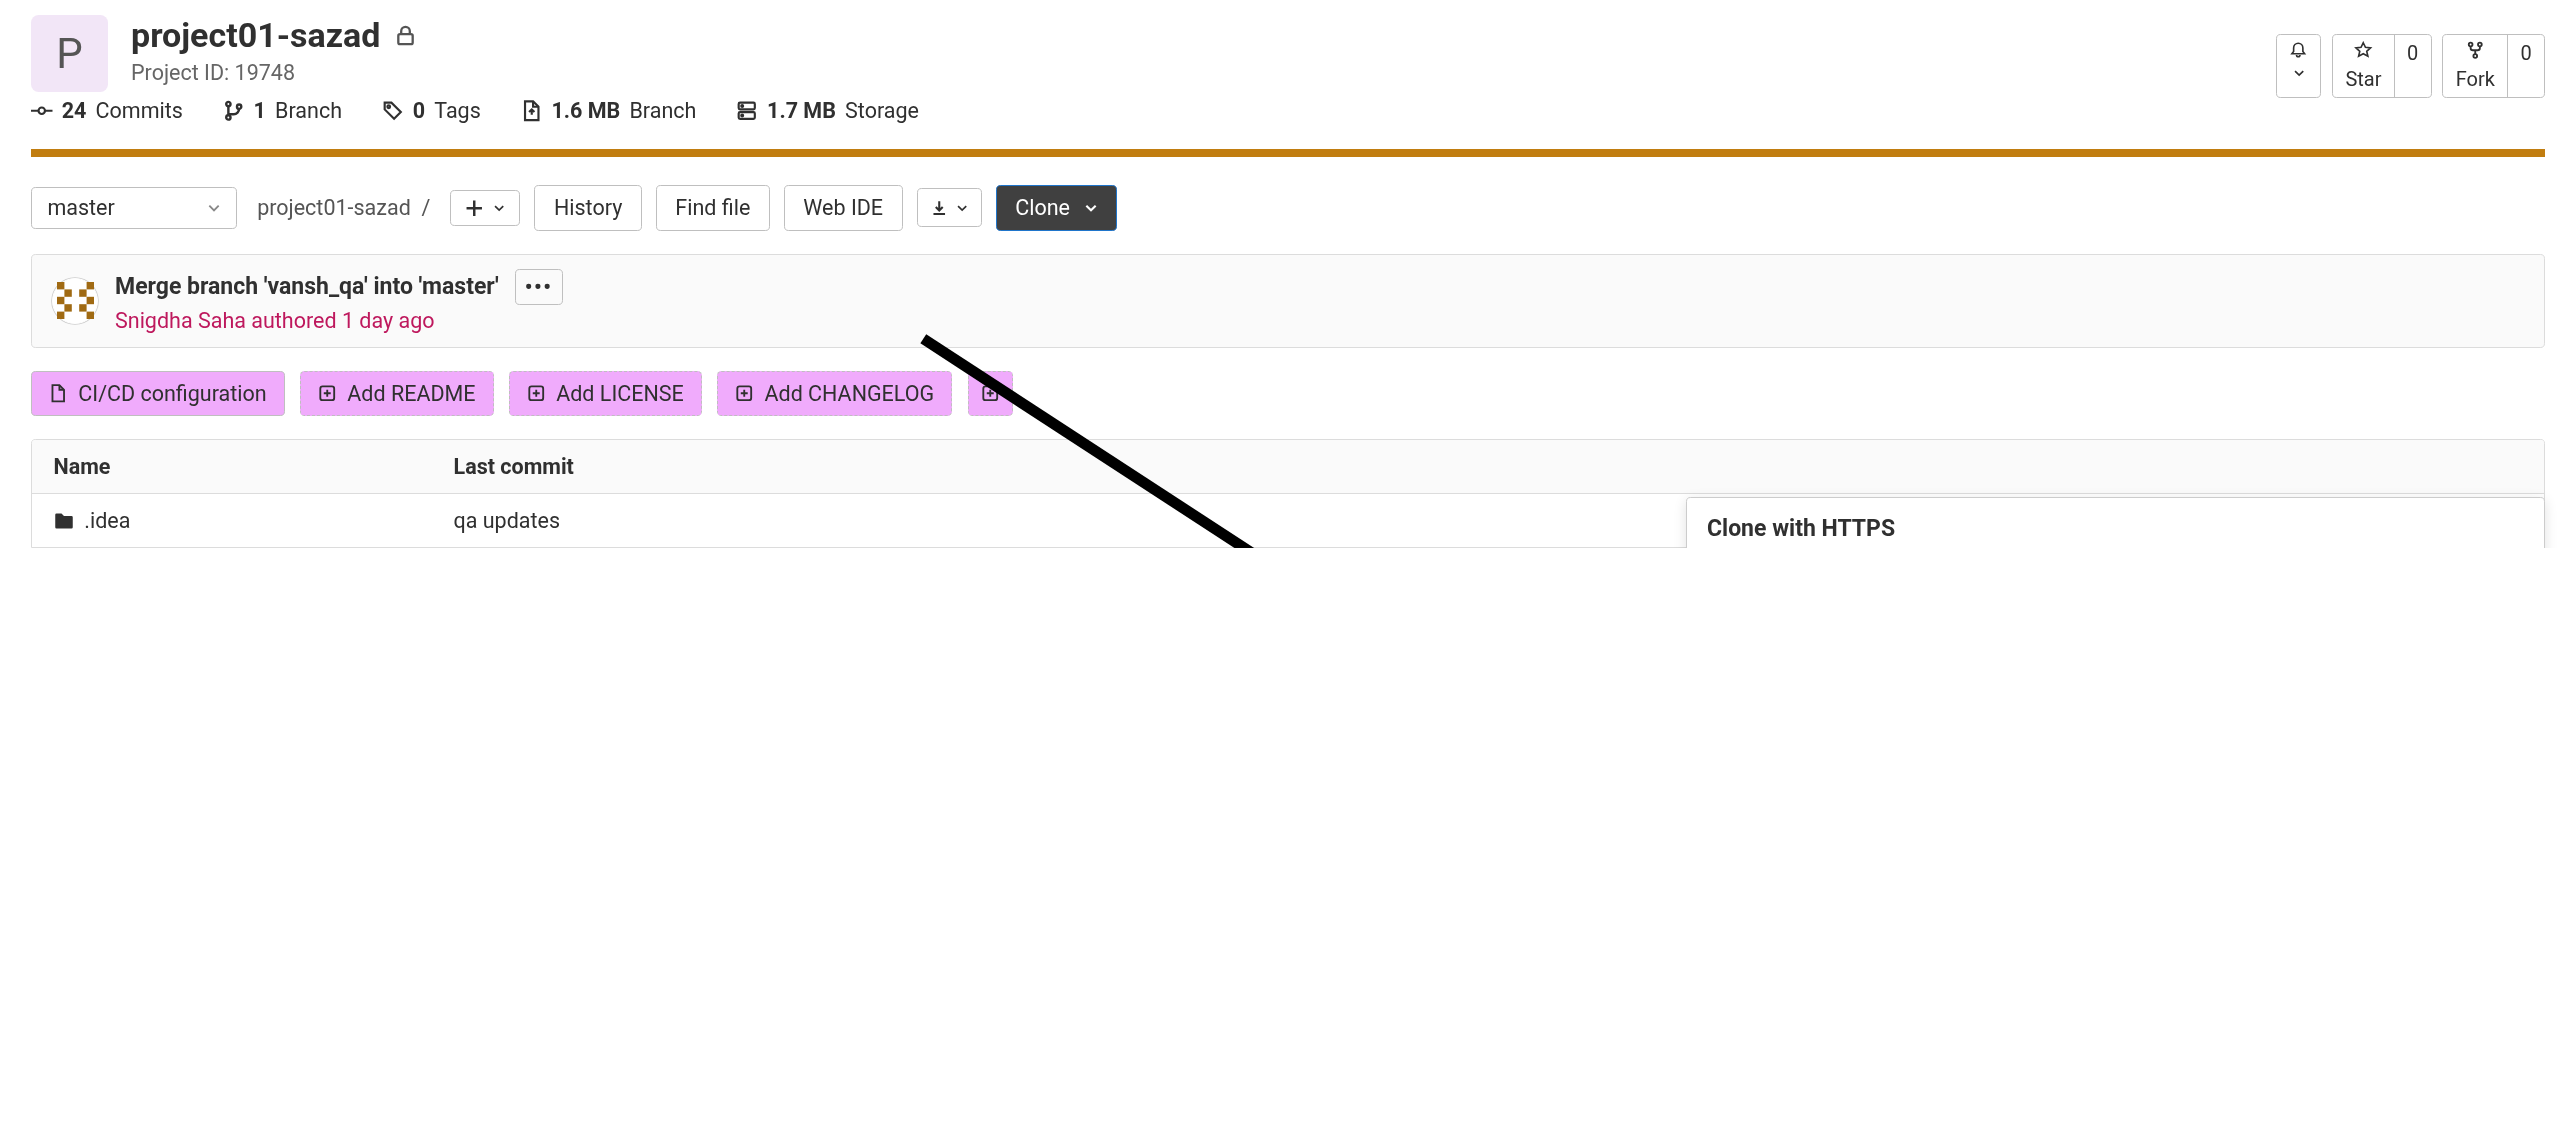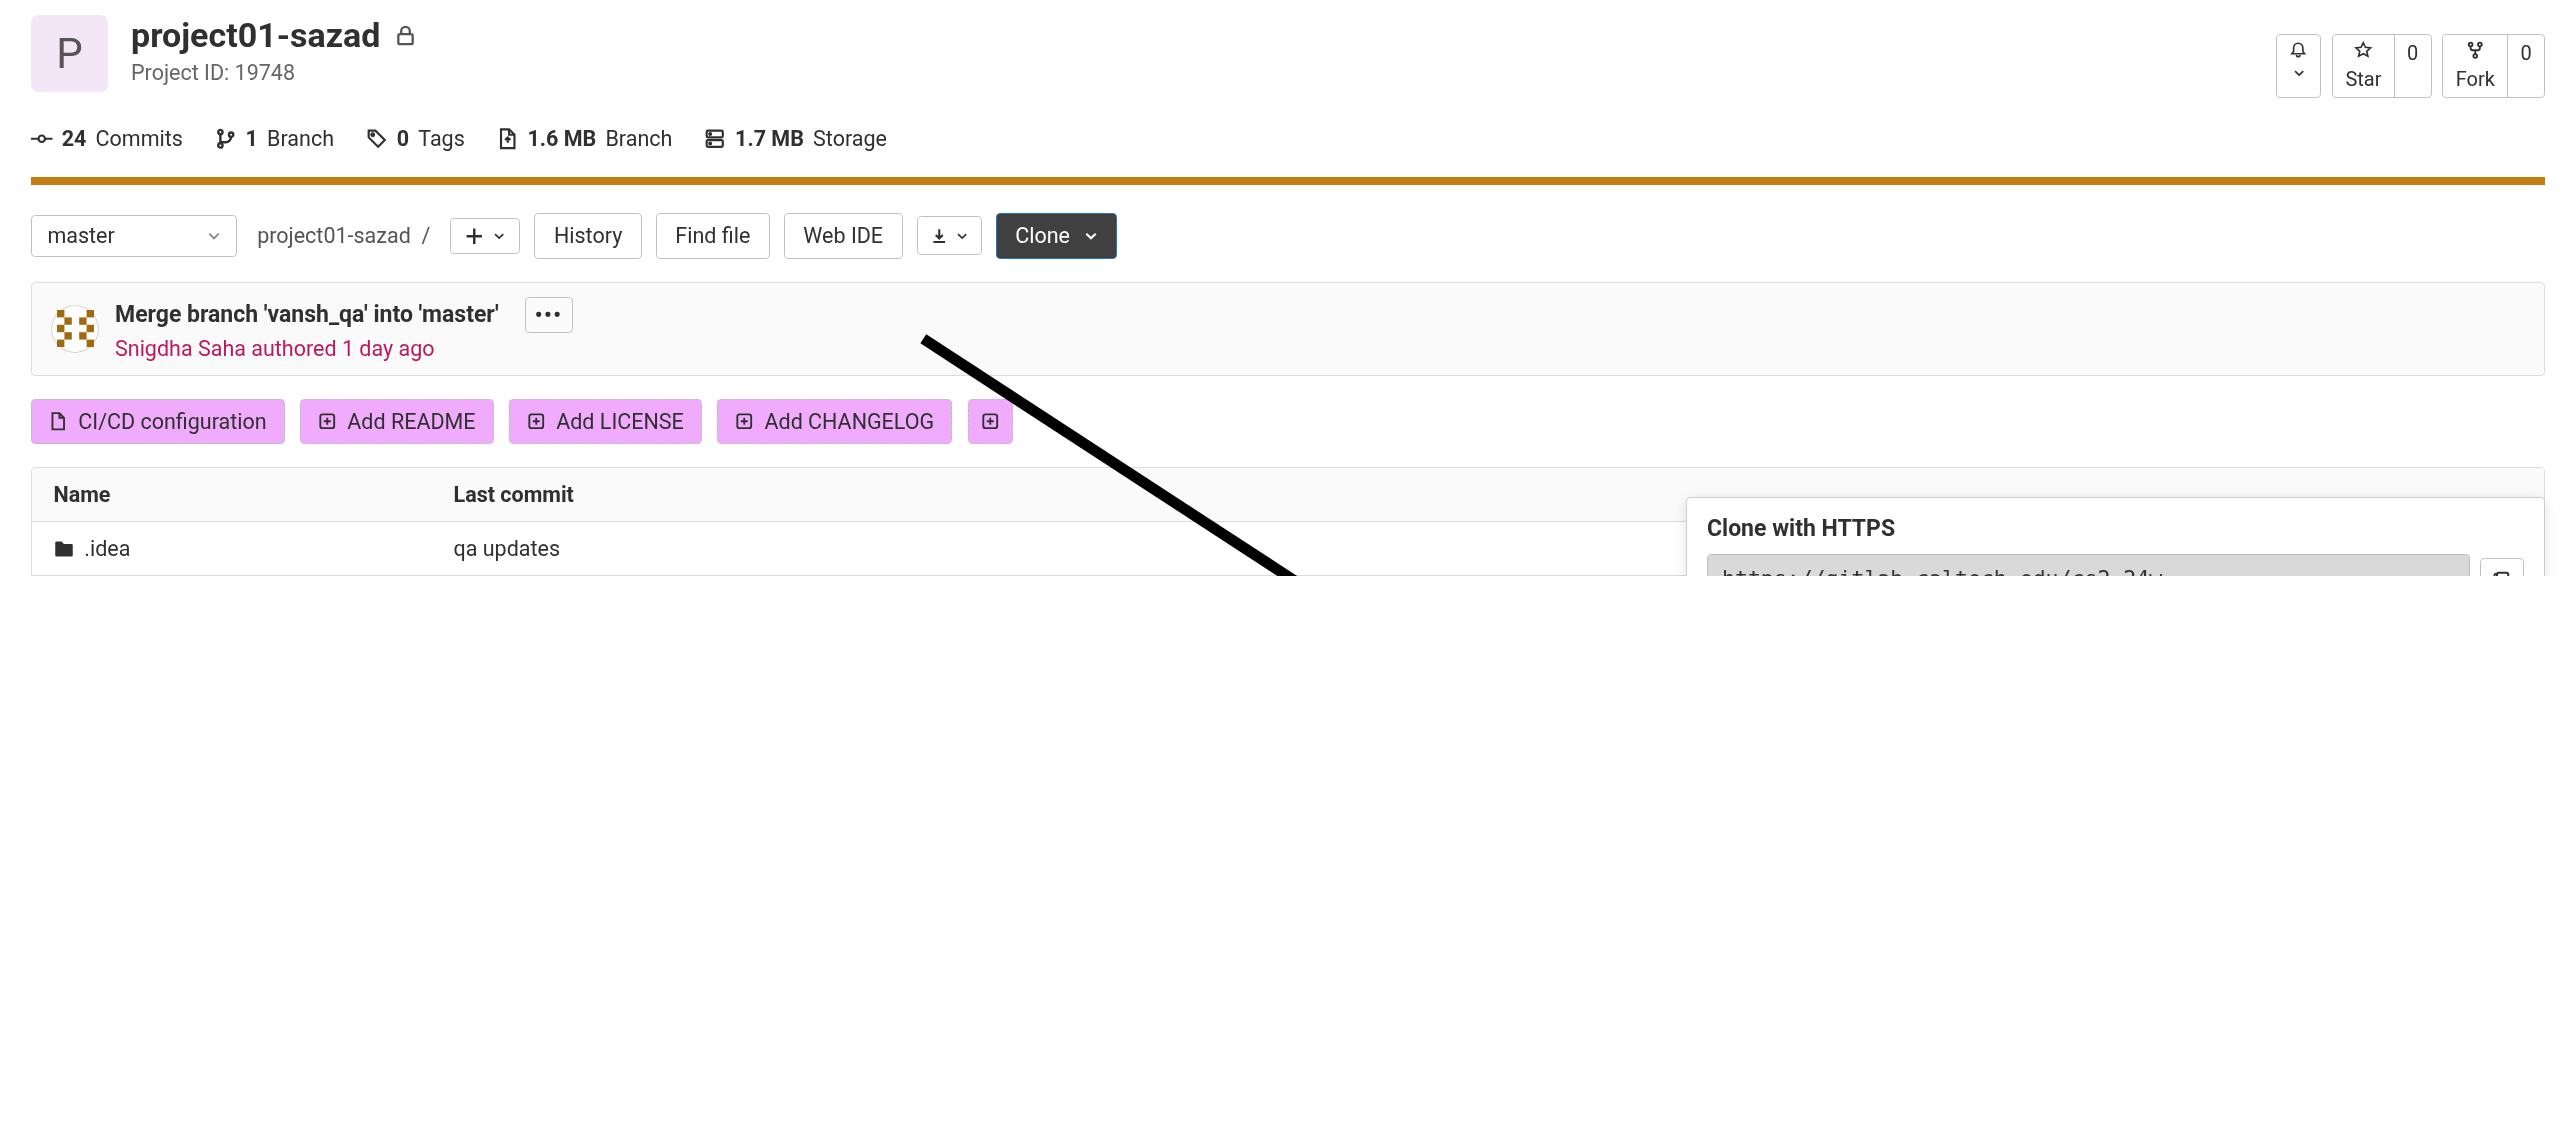--- a/index.html
+++ b/index.html
@@ -19,21 +19,21 @@
     font-size: 42px; color: #555;
   }
   .title-block { display: flex; flex-direction: column; gap: 4.6px; }
   .title-row { display: flex; align-items: center; gap: 14px; }
   .project-title { font-size: 34px; font-weight: 700; }
   .project-id { font-size: 21.5px; color: #666; }
   .top-actions { display: flex; gap: 10.8px; margin-top: 18.5px; }
   .btn-group { display: flex; border: 0.8px solid #bfbfbf; border-radius: 4.6px; overflow: hidden; background:#fff;}
   .btn-group .seg { padding: 6.2px 12.3px; display: flex; align-items: center; gap: 7.7px; font-size: 20px; flex-direction: column; }
   .btn-group .seg + .seg { border-left: 0.8px solid #bfbfbf; }
-  .stats-row { display: flex; gap: 32px; margin-top: 28px; font-size: 21.5px; flex-wrap: wrap; align-items:center;}
+  .stats-row { display: flex; gap: 40px; font-size: 21.5px; flex-wrap: wrap; align-items:center;}
   .stat { display: flex; align-items: center; gap: 9.2px; color:#303030;}
   .stat b { font-weight: 700; }
   .warn-bar { height: 7.7px; background: #c17d10; margin-top: 26px; }
   .toolbar-row { display: flex; align-items: center; gap: 14px; margin-top: 28px; }
   .toolbar-left { display: flex; align-items: center; gap: 20px; }
   .branch-select {
     border: 0.8px solid #bfbfbf; border-radius: 4.6px; padding: 7.7px 15.4px;
     display: flex; align-items: center; gap: 92px; font-size: 21.5px;
   }
   .breadcrumb { display: flex; align-items: center; gap: 10.8px; color: #555; font-size: 21.5px; }
@@ -45,21 +45,21 @@
   .commit-card {
     border: 0.8px solid #dcdcdc; border-radius: 4.6px; background:#fafafa;
     padding: 14px 20px; margin-top: 23px; display:flex; align-items:center; gap:17px;
   }
   .avatar-id {
     width: 46px; height: 46px; border-radius: 50%; background:#fff;
     border: 1.5px solid #fff; box-shadow: 0 0 0 0.8px #ccc;
     display:flex; align-items:center; justify-content:center;
   }
   .commit-text { display:flex; flex-direction:column; gap:3.1px;}
-  .commit-title-row { display:flex; align-items:center; gap:26px;}
+  .commit-title-row { display:flex; align-items:center; gap:16px;}
   .commit-title { font-weight: 700; font-size: 23px; }
   .commit-meta { color:#be185d; font-size:21.5px;}
   .ellipsis-btn { border:0.8px solid #bfbfbf; border-radius:4.6px; padding:4.6px 9.2px; font-weight:700; letter-spacing:1.5px;}
   .suggest-row { display:flex; gap:15.4px; margin-top: 23px;}
   .suggest-btn {
     border:0.8px solid #bfbfbf; border-radius:4.6px; padding:9.2px 17px;
     display:flex; align-items:center; gap:10.8px; font-size:21.5px; background:#f0abfc;
   }
   .suggest-btn.dashed { border-style:dashed; }
   .table { border:0.8px solid #dcdcdc; border-radius:4.6px 4.6px 0 0; margin-top: 23px; overflow:hidden;}

